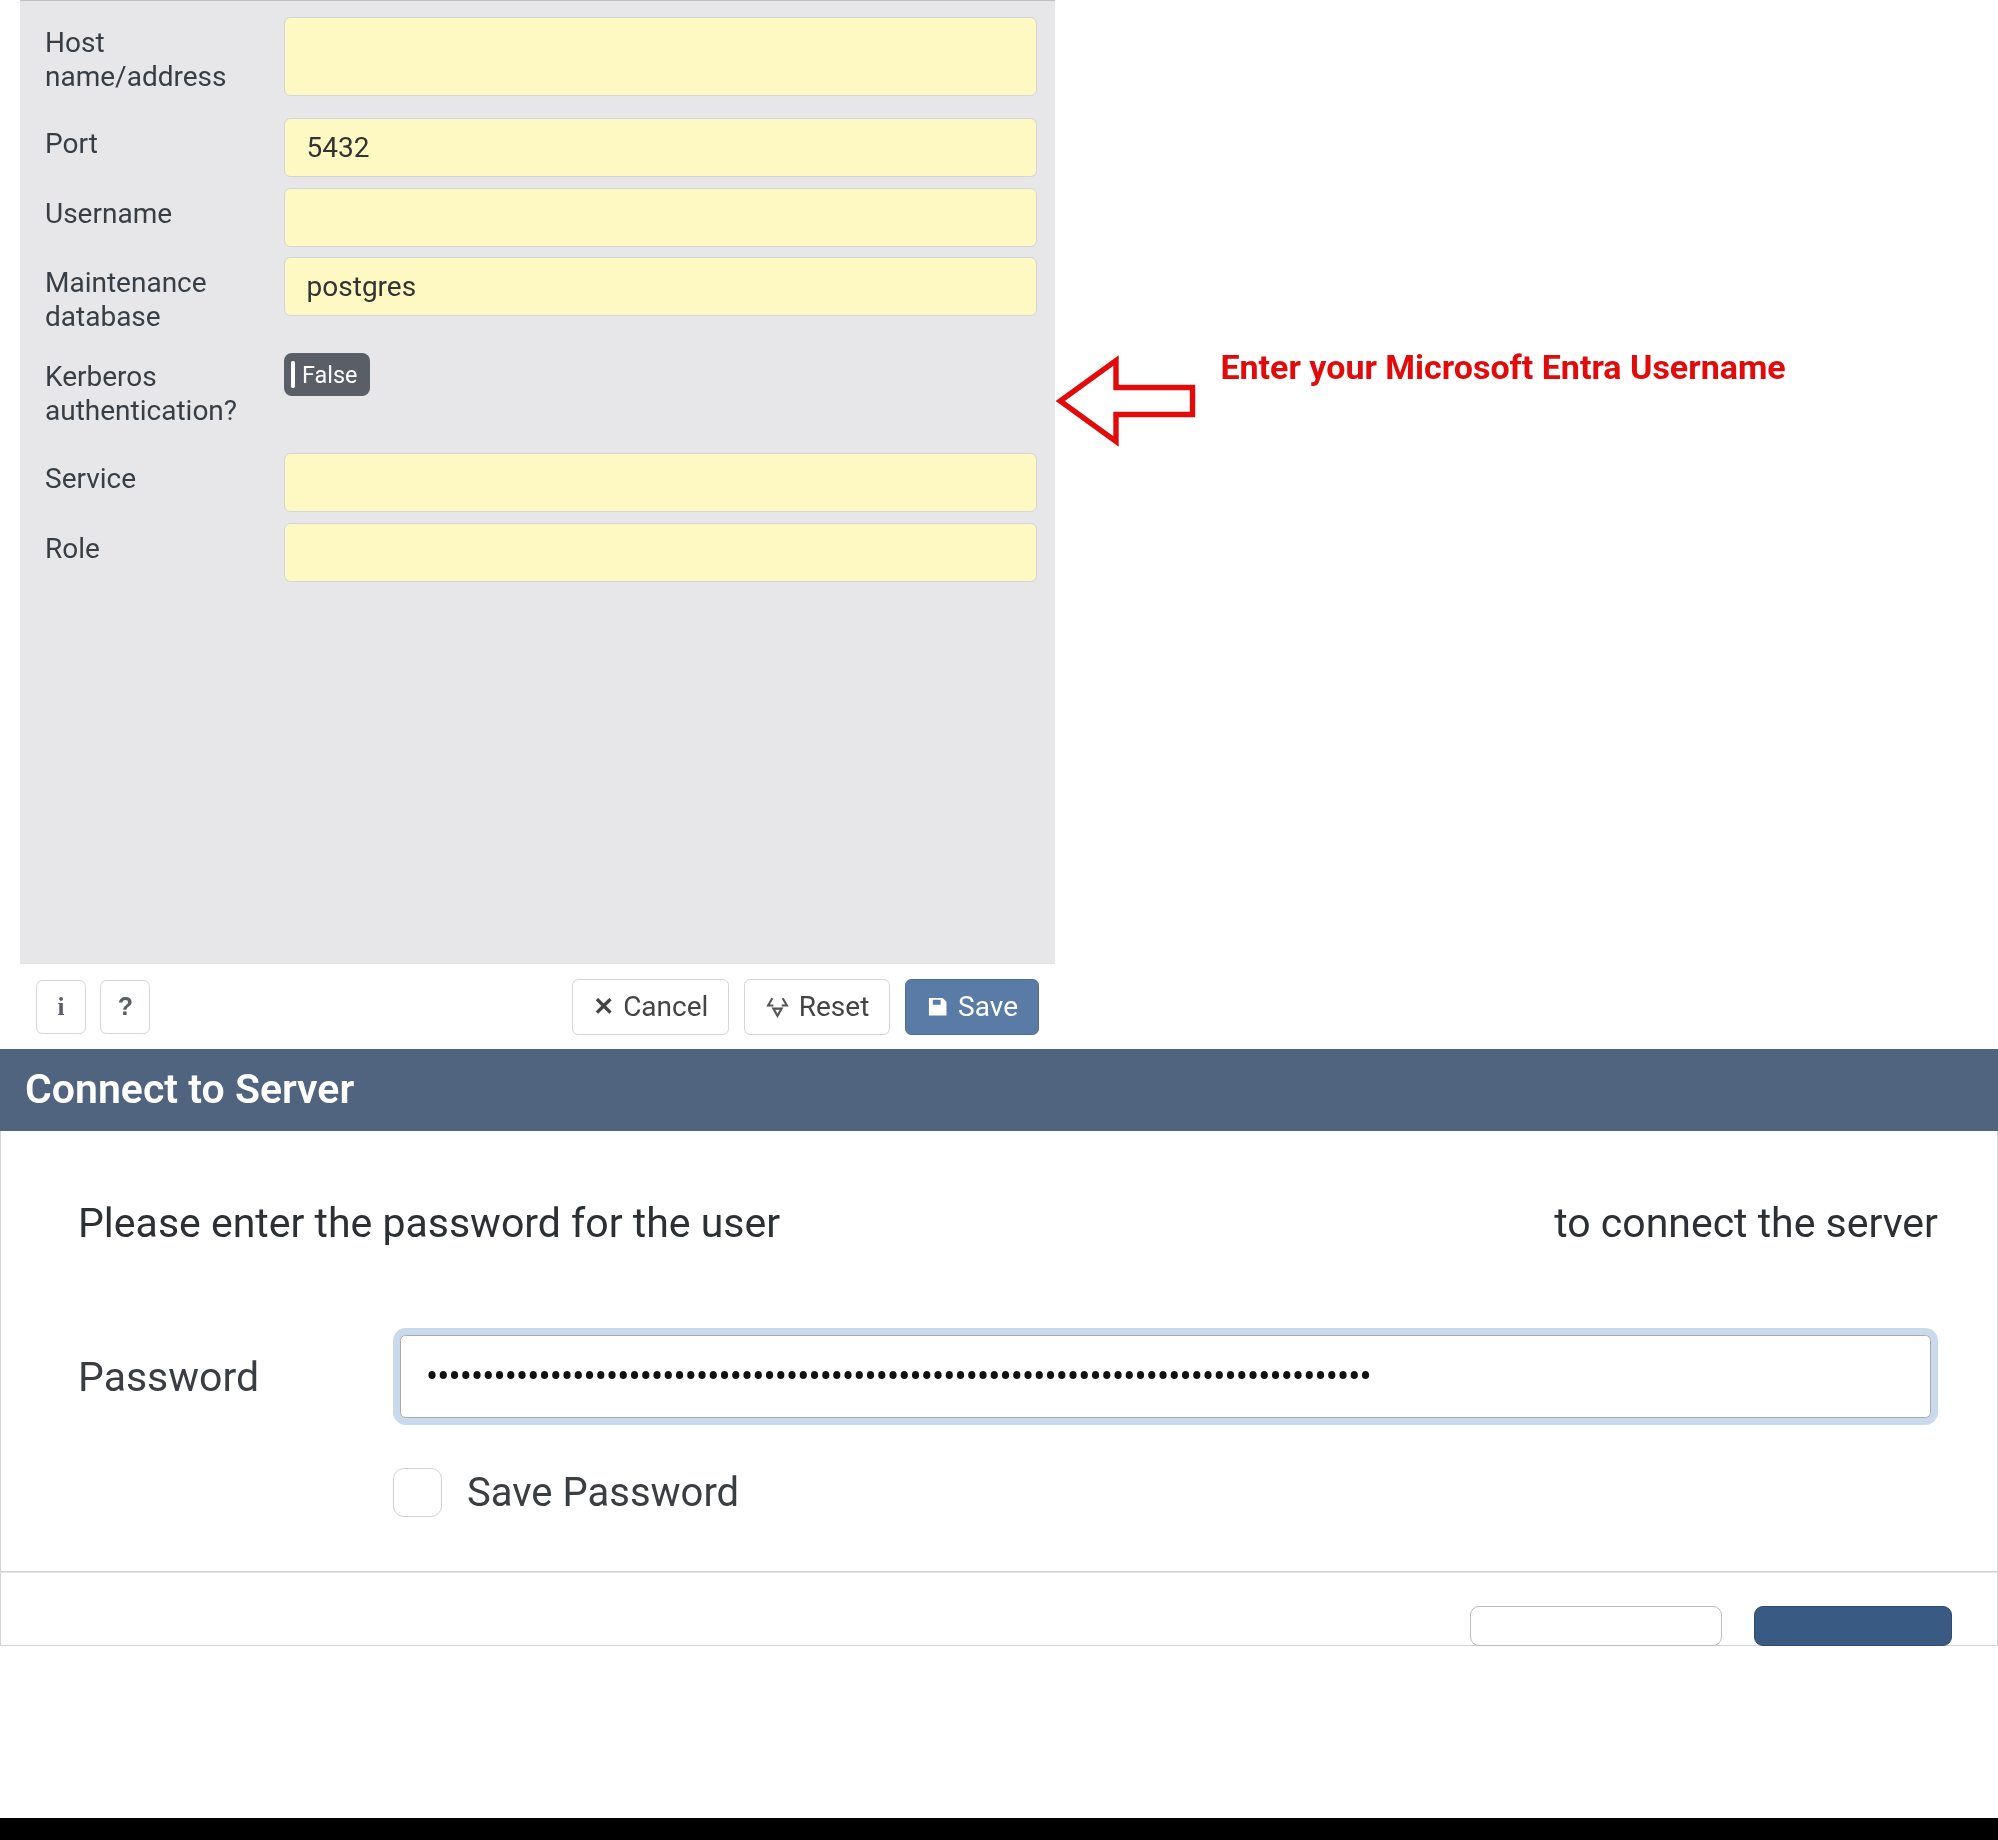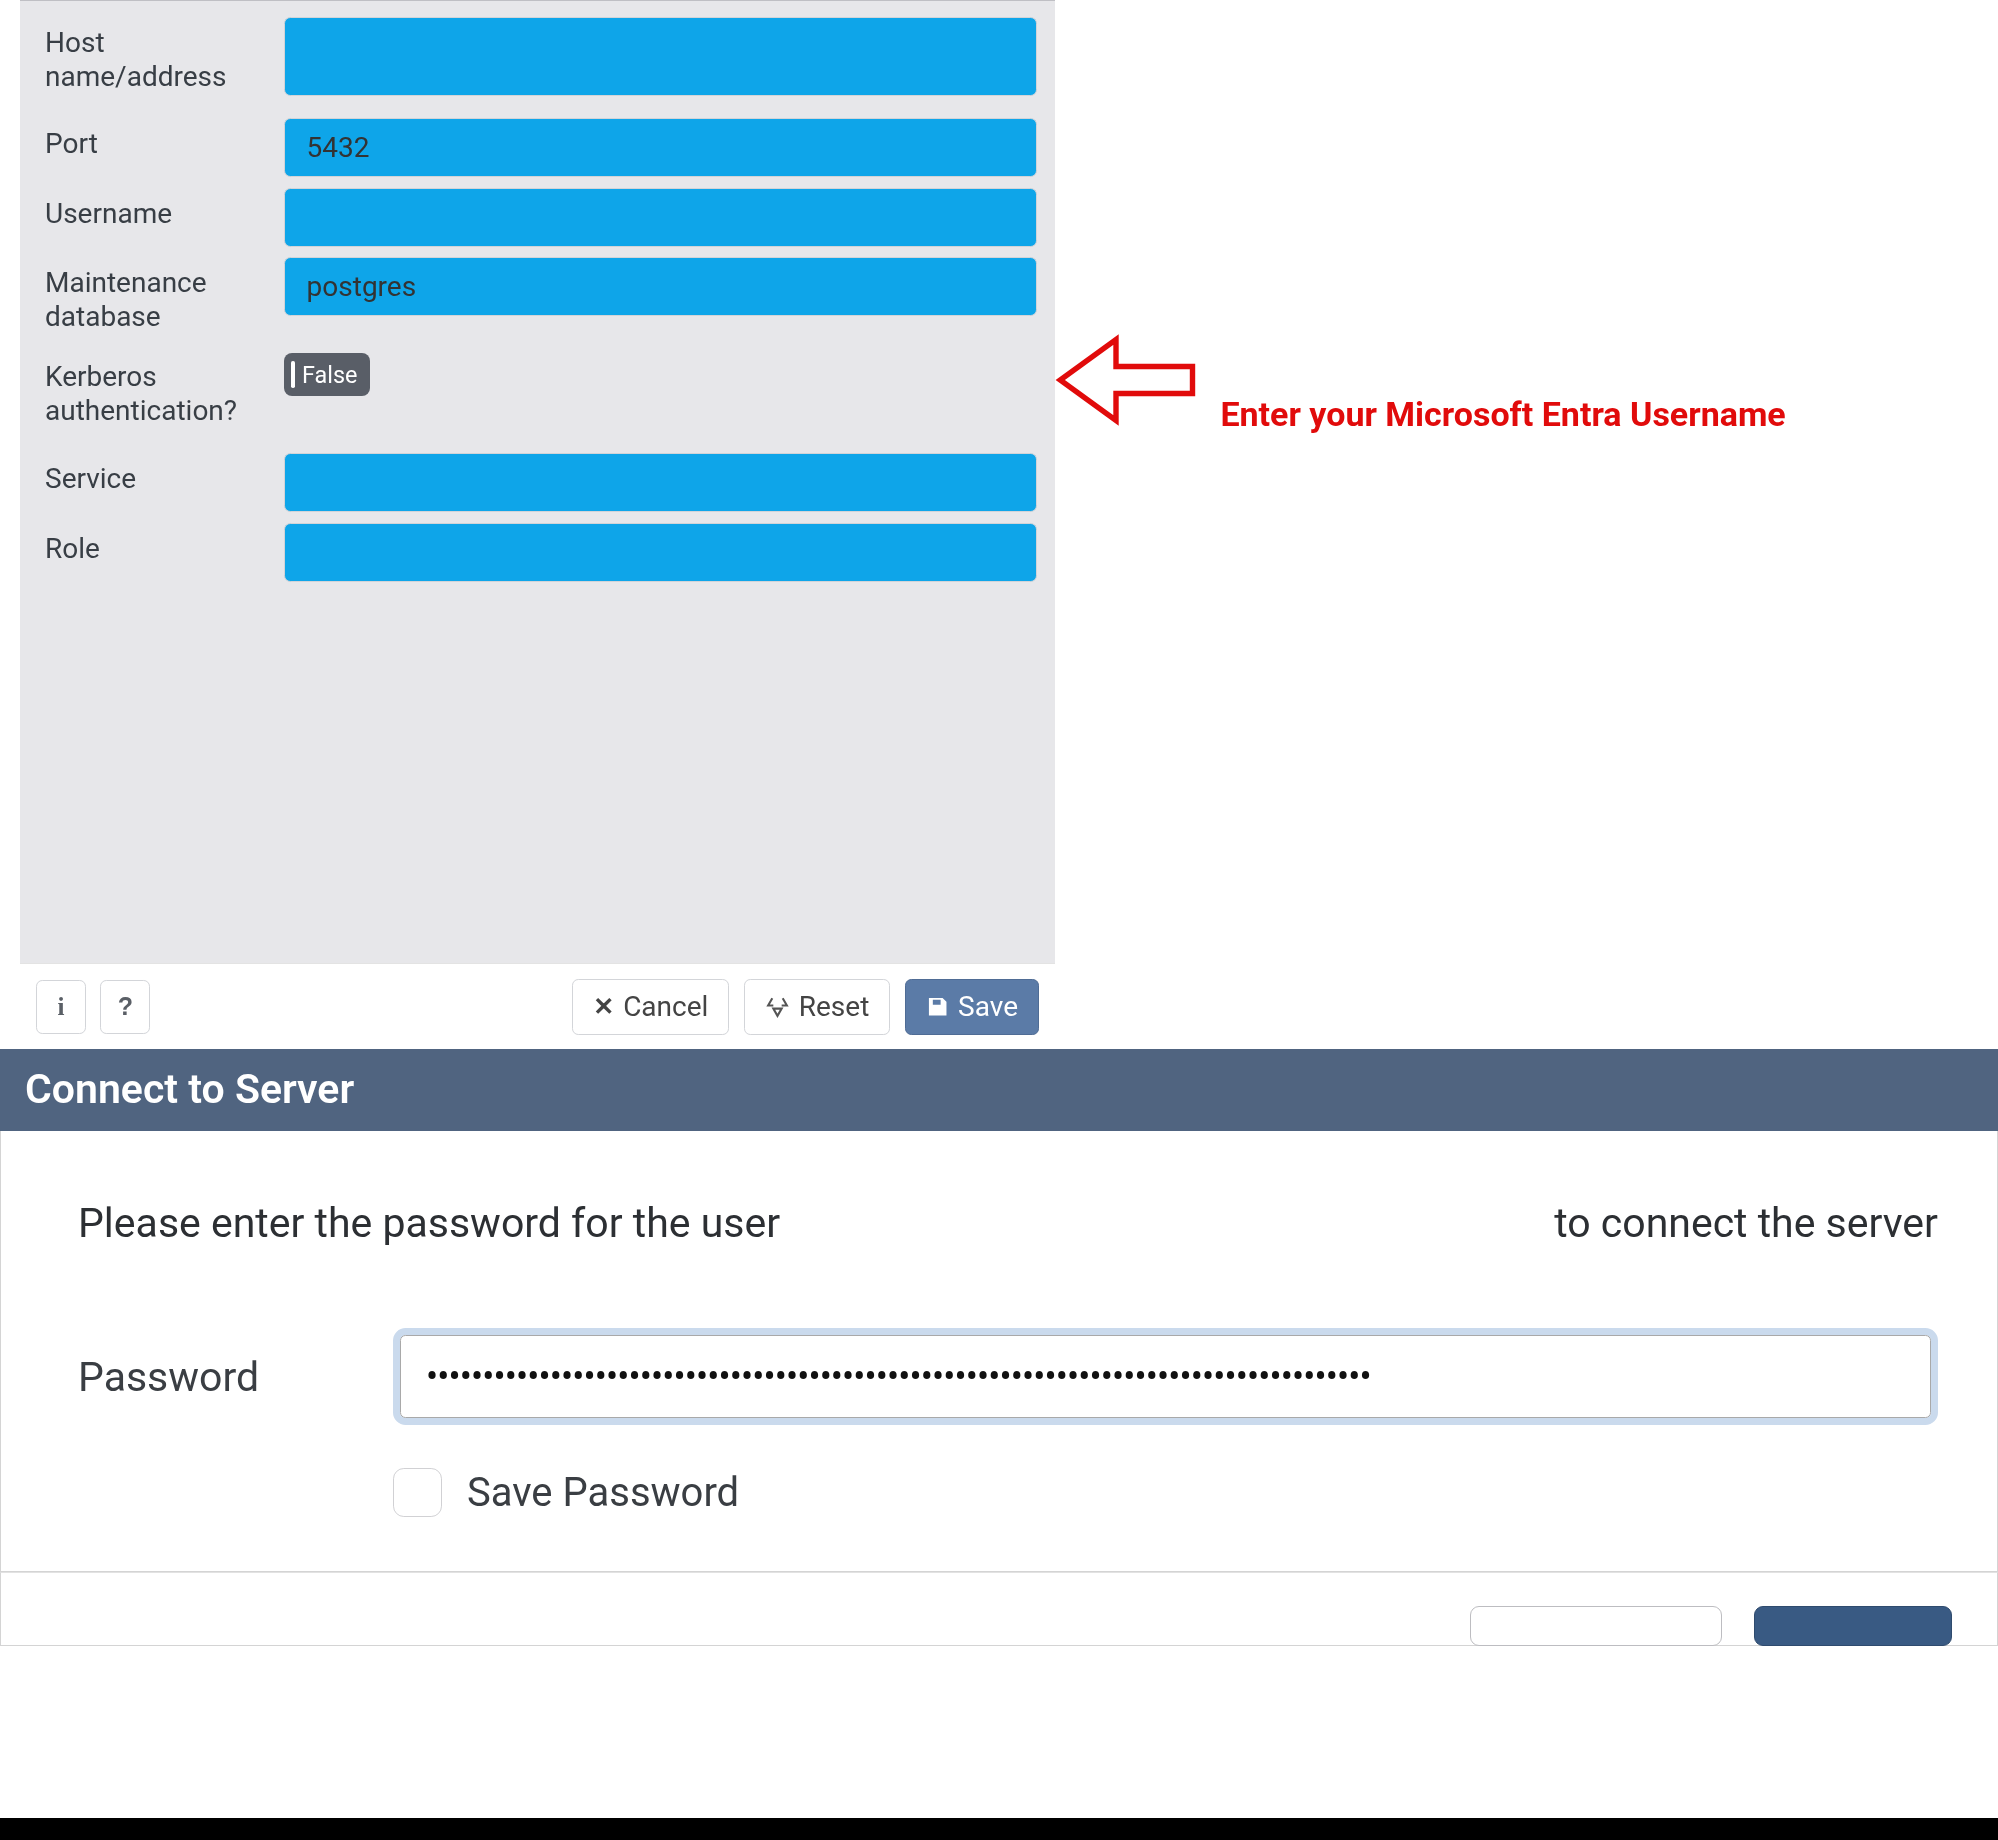--- a/index.html
+++ b/index.html
@@ -39,21 +39,21 @@
       width: 239px;
       font-size: 28px;
       color: #383e45;
       line-height: 1.2;
       padding-top: 9px;
       padding-right: 9px;
     }
     .form-input {
       flex: 1;
       height: 59px;
-      background: #0ea5e9;
+      background: #fef9c3;
       border: 0.9px solid #d2d4d8;
       border-radius: 6.3px;
       font-size: 28px;
       padding: 0 21.6px;
       color: #333;
       outline: none;
       font-family: inherit;
     }
     .toggle-btn {
       display: inline-flex;
@@ -125,23 +125,23 @@
       color: #444;
     }
     .btn-save {
       background: #5b7ba7;
       border: 0.9px solid #4f6c95;
       color: #fff;
     }
     .annotation {
       position: absolute;
       left: 1053px;
-      top: 326px;
-      display: flex;
-      align-items: flex-end;
+      top: 347px;
+      display: flex;
+      align-items: flex-start;
       gap: 23.4px;
     }
     .arrow-svg {
       width: 144px;
       height: 108px;
     }
     .annotation-text {
       color: #e10b0b;
       font-size: 34px;
       font-weight: 700;

